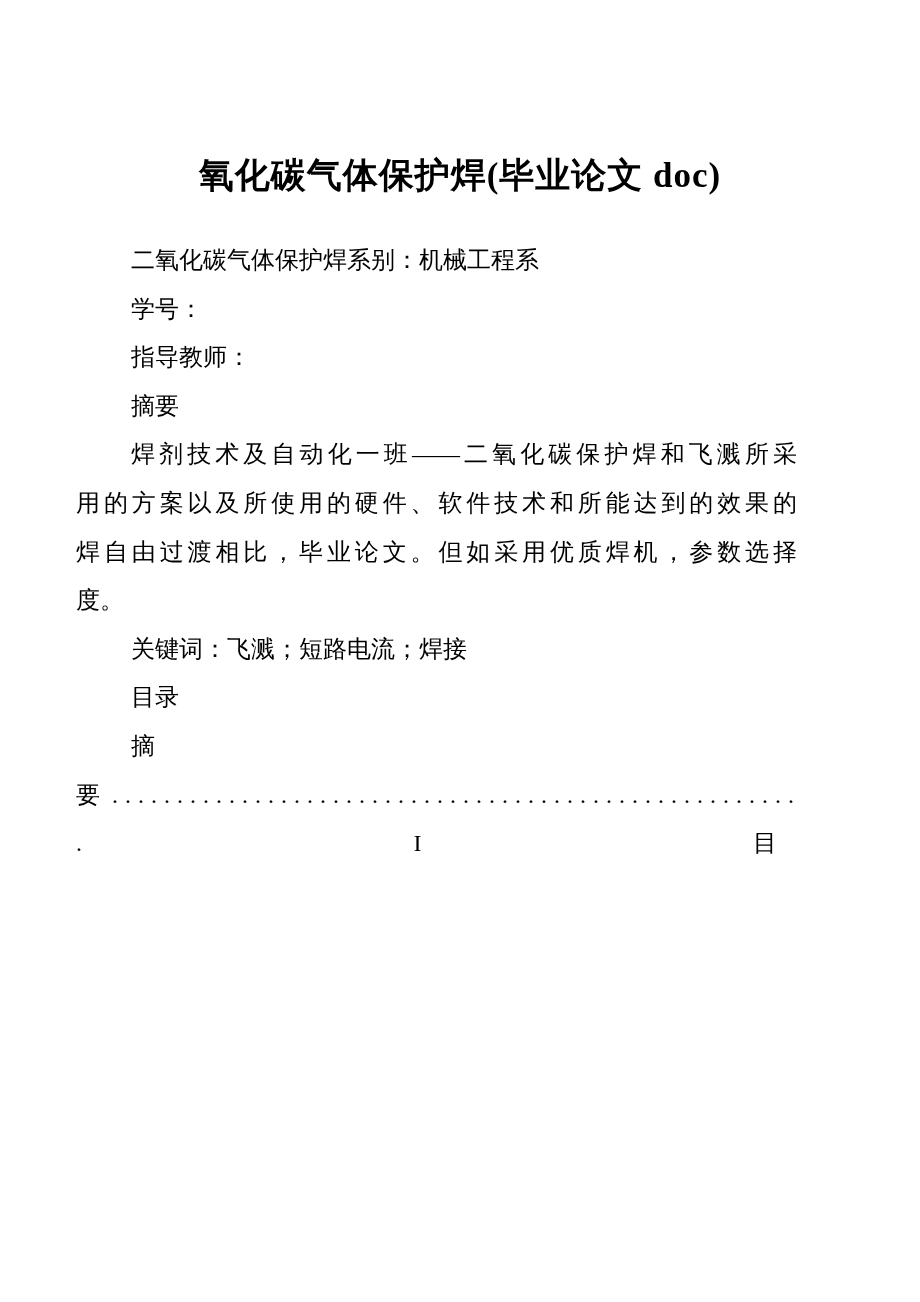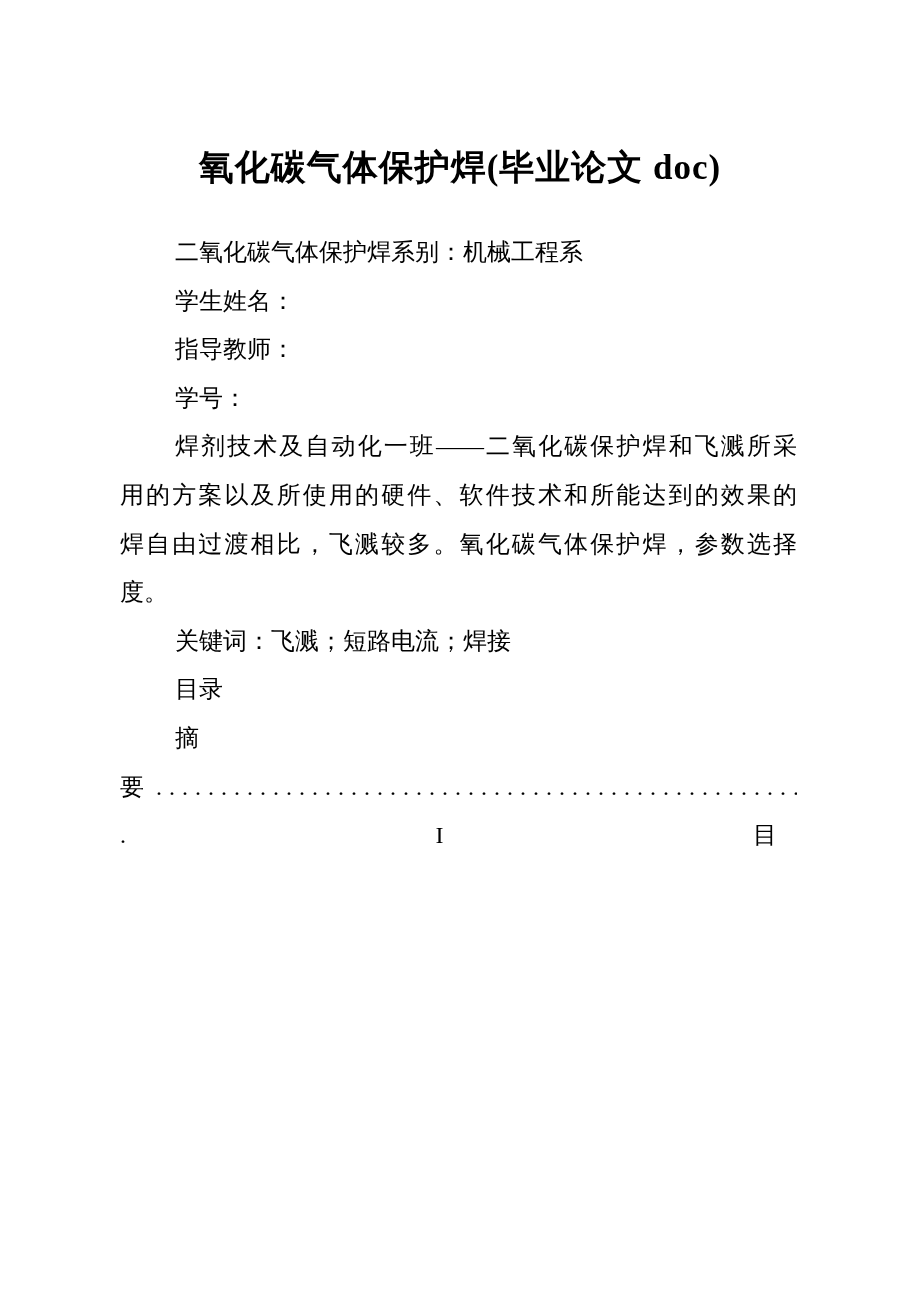--- a/index.html
+++ b/index.html
@@ -10,30 +10,30 @@
   .page {
     position: relative;
     width: 920px;
     height: 1302px;
     background: #ffffff;
     color: #000000;
     font-family: "Liberation Serif", "DejaVu Serif", serif;
     overflow: hidden;
   }
   .doc-title {
-    margin: 4px;
+    margin: 12px;
     padding-top: 142px;
     text-align: center;
     font-size: 35px;
     line-height: 44px;
     font-weight: 700;
     letter-spacing: 1px;
   }
   .content {
-    margin: 38px 123px 0 120px; 
+    margin: 38px 123px 0 76px; 
     font-size: 24px;
     line-height: 48.6px;
     text-justify: inter-character;
   }
   .line {
     min-height: 48.6px;
   }
   .line.indent {
     padding-left: 55px; 
   }
@@ -64,37 +64,37 @@
 <div class="page">
 
   <h1 class="doc-title">氧化碳气体保护焊(毕业论文 doc)</h1>
 
   <div class="content">
 
     <div>
 
         <div class="line indent">二氧化碳气体保护焊系别：机械工程系</div>
 
-        <div class="line indent">学生姓名：</div>
 
+
+        <div class="line indent">学号：</div>
 
         <div class="line indent">指导教师：</div>
 
-        <div class="line indent">学号：</div>
 
-
+        <div class="line indent">摘要</div>
 
         <div class="line indent justify">焊剂技术及自动化一班——二氧化碳保护焊和飞溅所采</div>
 
         <div class="line justify">用的方案以及所使用的硬件、软件技术和所能达到的效果的</div>
 
 
 
 
-        <div class="line justify">焊自由过渡相比，飞溅较多。氧化碳气体保护焊，参数选择</div>
+        <div class="line justify">焊自由过渡相比，毕业论文。但如采用优质焊机，参数选择</div>
 
 
         <div class="line">度。</div>
 
         <div class="line indent">关键词：飞溅；短路电流；焊接</div>
 
         <div class="line indent">目录</div>
 
         <div class="line indent">摘</div>
       </div>

